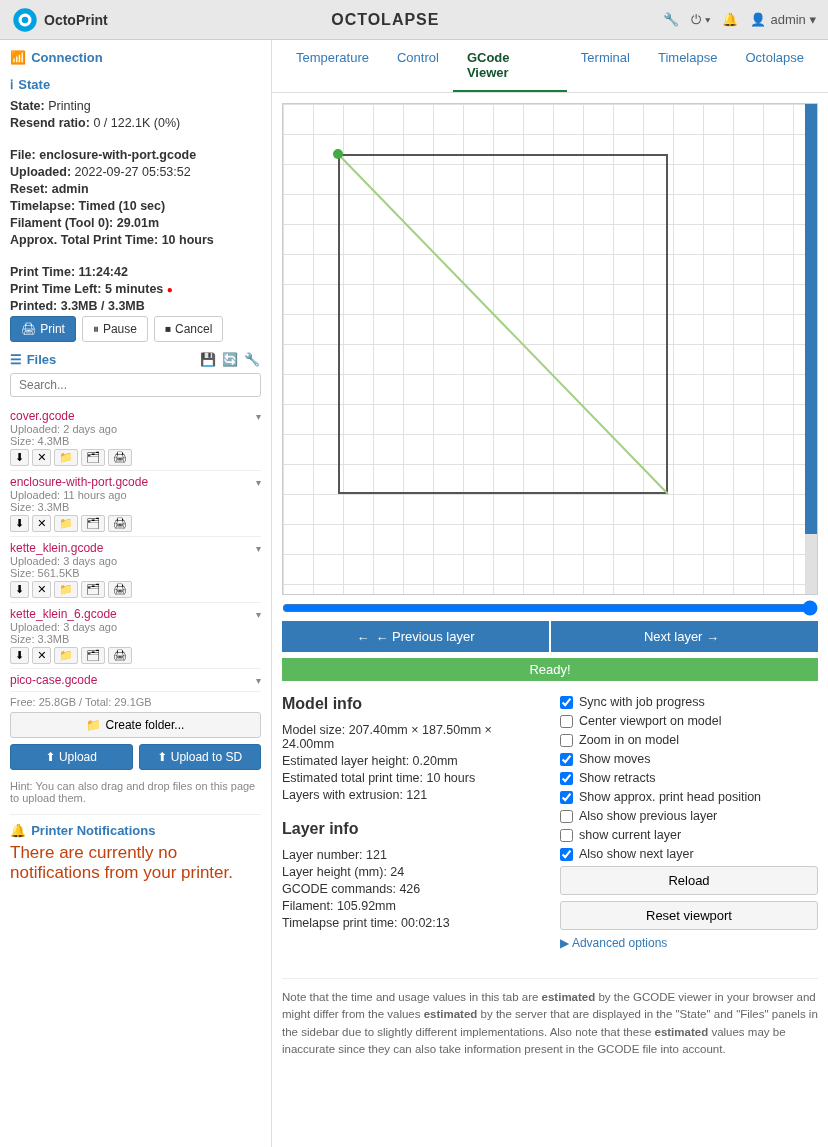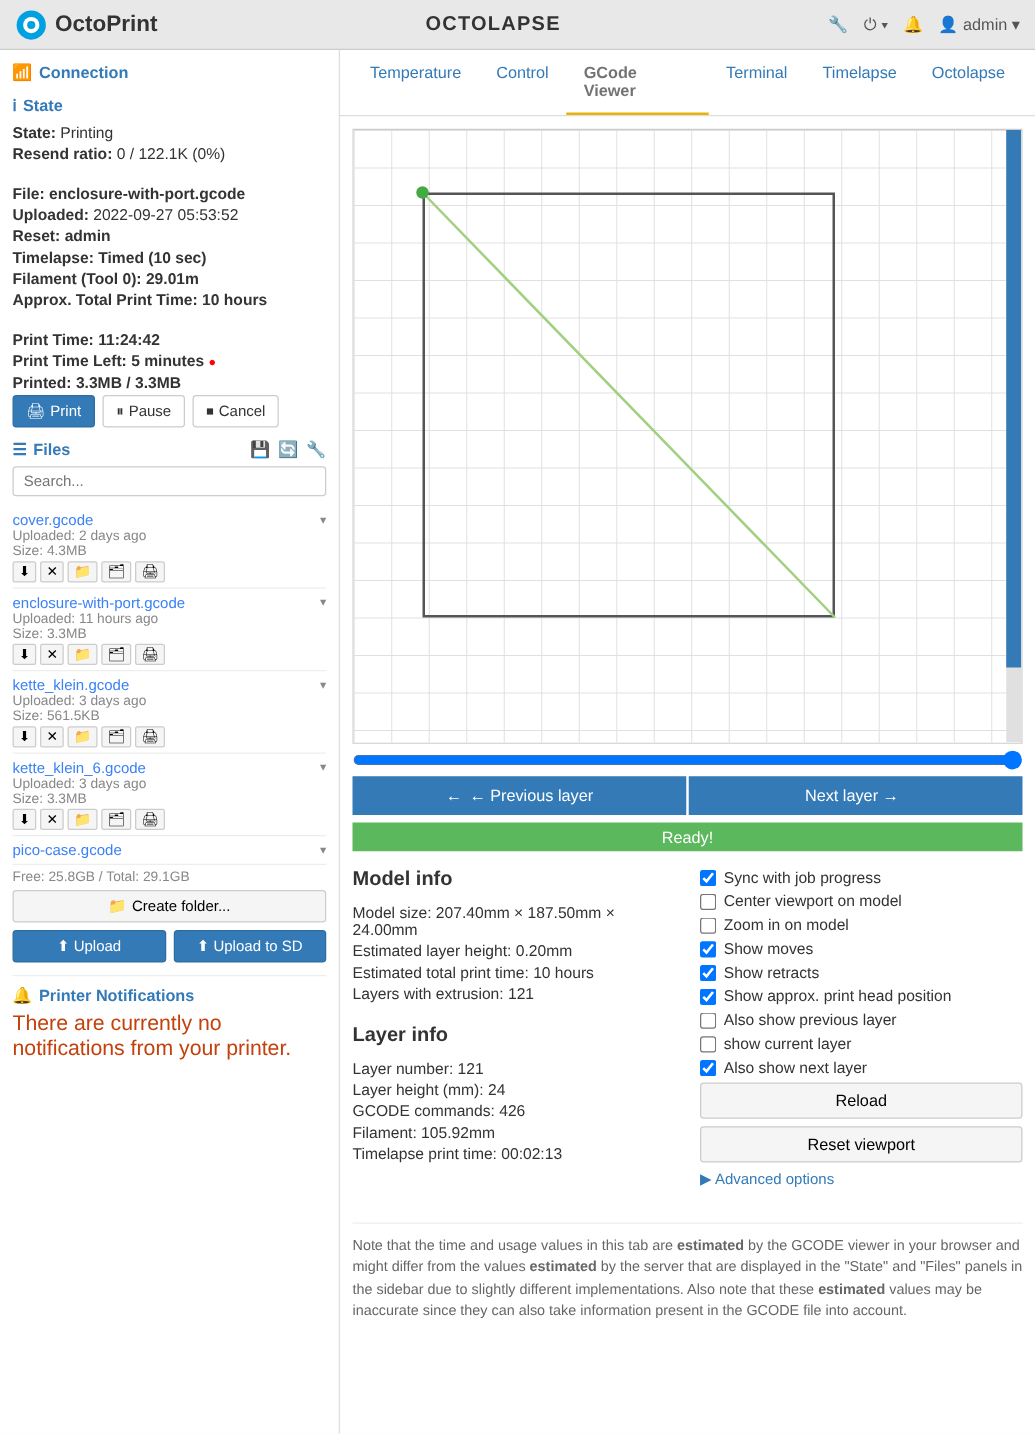--- a/index.html
+++ b/index.html
@@ -7,21 +7,21 @@
 
     
     .navbar {
       background: #e8e8e8;
       border-bottom: 1px solid #ccc;
       display: flex;
       align-items: center;
       padding: 0 12px;
       height: 40px;
     }
-    .navbar-brand { display: flex; align-items: center; gap: 6px; font-size: 18px; font-weight: bold; color: #333; }
+    .navbar-brand { display: flex; align-items: center; gap: 6px; font-size: 14px; font-weight: bold; color: #333; }
     .navbar-brand .logo { width: 26px; height: 26px; }
     .navbar-center { flex: 1; display: flex; justify-content: center; align-items: center; gap: 14px; }
     .navbar-center .app-title { font-size: 16px; font-weight: bold; letter-spacing: 1px; color: #333; }
     .navbar-icons { display: flex; align-items: center; gap: 12px; color: #555; font-size: 13px; }
     .navbar-icon { cursor: pointer; color: #555; }
 
     
     .main-layout { display: flex; height: calc(100vh - 40px); min-height: 1107px; }
 
     
@@ -80,21 +80,21 @@
       width: 100%;
       padding: 4px 8px;
       border: 1px solid #ccc;
       border-radius: 3px;
       font-size: 12px;
       margin-bottom: 8px;
     }
 
     .file-item { border-bottom: 1px solid #eee; padding: 4px 0; }
     .file-item-header { display: flex; justify-content: space-between; align-items: center; }
-    .file-name { color: #3b82f6; font-size: 12px; cursor: pointer; }
+    .file-name { color: #be185d; font-size: 12px; cursor: pointer; }
     .file-meta { color: #888; font-size: 11px; }
     .file-actions { display: flex; gap: 3px; color: #555; font-size: 11px; margin-top: 2px; }
     .file-action-btn {
       border: 1px solid #ccc;
       background: #f5f5f5;
       border-radius: 2px;
       padding: 1px 4px;
       cursor: pointer;
       font-size: 11px;
     }
@@ -136,22 +136,22 @@
       padding: 0 10px;
     }
     .tab {
       padding: 10px 14px;
       cursor: pointer;
       font-size: 13px;
       color: #337ab7;
       border-bottom: 2px solid transparent;
     }
     .tab.active {
-      border-bottom: 2px solid #eab308;
-      color: #737373;
+      border-bottom: 2px solid #15803d;
+      color: #14532d;
       font-weight: bold;
     }
 
     
     .gcode-viewer-area { padding: 10px; }
 
     .viewer-canvas-wrapper {
       position: relative;
       border: 1px solid #ccc;
       background: #fff;
@@ -475,20 +475,21 @@
 
       <div class="upload-row">
         <button class="btn btn-upload">
           <span>⬆ Upload</span>
         </button>
         <button class="btn btn-upload">
           <span>⬆ Upload to SD</span>
         </button>
       </div>
 
+      <div class="hint-text">Hint: You can also drag and drop files on this page to upload them.</div>
     </div>
 
     <div class="notifications-section">
       <div class="notifications-title">
         <span>🔔</span>
         <span>Printer Notifications</span>
       </div>
       <div class="notifications-text">There are currently no notifications from your printer.</div>
     </div>
 

